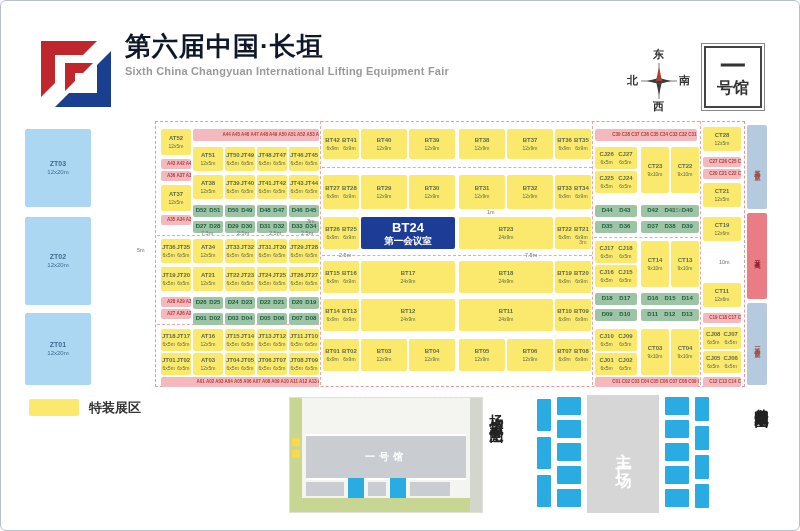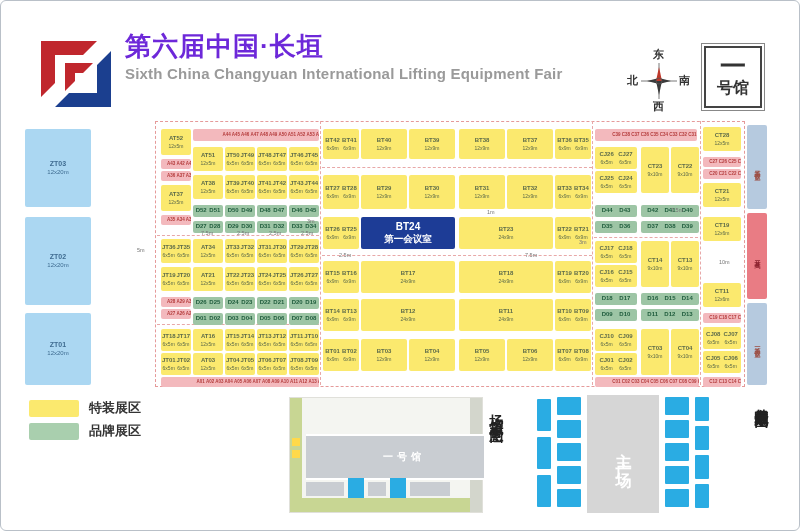--- a/index.html
+++ b/index.html
@@ -1,22 +1,22 @@
 <!DOCTYPE html>
 <html><head>
 <meta charset="utf-8">
 <style>
   html,body{margin:0;padding:0;background:#fff;}
   .page{position:relative;width:798px;height:529px;background:#fff;border:1px solid #b9c0c8;
         border-radius:6px;overflow:hidden;font-family:"Liberation Sans",sans-serif;}
   
   #logo{position:absolute;left:34px;top:36px;width:82px;height:74px;}
   #title-block{position:absolute;left:124px;top:30px;}
-  .title-cn{font-size:26px;font-weight:700;color:#6d28d9;line-height:1.2;letter-spacing:1px;}
-  .title-en{font-size:15px;font-weight:700;color:#9a9a9a;margin-top:3px;letter-spacing:.2px;}
+  .title-cn{font-size:26px;font-weight:700;color:#0f172a;line-height:1.2;letter-spacing:1px;}
+  .title-en{font-size:11px;font-weight:700;color:#9a9a9a;margin-top:3px;letter-spacing:.2px;}
   #info-block{position:absolute;left:424px;top:68px;font-size:13.5px;font-weight:700;color:#222;line-height:1.6;}
   #compass{position:absolute;left:628px;top:48px;width:60px;height:64px;}
   #compass .dir{position:absolute;font-size:11px;font-weight:700;color:#333;}
   #hall-badge{position:absolute;left:700px;top:42px;width:58px;height:62px;border:1.5px solid #888;
               padding:2px;background:#fff;}
   #hall-badge .inner{width:100%;height:100%;border:2px solid #444;display:flex;flex-direction:column;
               align-items:center;justify-content:center;box-sizing:border-box;}
   .badge-one{font-size:26px;font-weight:700;color:#333;line-height:.9;}
   .badge-hall{font-size:16px;font-weight:700;color:#333;}
   
@@ -29,32 +29,32 @@
   .col{display:flex;flex-direction:column;align-items:center;line-height:1.2;}
   .ln{white-space:nowrap;}
   .b .ln:first-child{font-weight:700;font-size:6px;}
   .b .ln + .ln{font-size:5px;}
   .y{background:#fbe96e;color:#5d6b4a;}
   .p{background:#f3b9bd;color:#b43b3b;}
   .g{background:#9dc5a5;color:#1f5c3d;}
   .g .ln{font-size:5px;font-weight:700;}
   .strip .ln{font-size:4.5px;font-weight:700;transform:scaleX(.75);}
   .hl{background:#1d3c96;color:#fff;}
-  .hl .ln:first-child{font-size:10px;}
+  .hl .ln:first-child{font-size:13px;}
   .hl .ln + .ln{font-size:9.5px;font-weight:700;}
   .zt{background:#abd7f2;color:#3f6c91;}
   .zt .ln:first-child{font-size:7px;}
   .zt .ln + .ln{font-size:6px;}
   .rb{background:#b6cadf;color:#9c4f45;}
   .rr{background:#e97c84;color:#8d2430;}
   .rb .ln,.rr .ln{writing-mode:vertical-rl;text-orientation:upright;font-size:10px;font-weight:700;letter-spacing:1px;}
   .dim{position:absolute;font-size:5.5px;color:#777;}
   
   #legend{position:absolute;left:28px;top:398px;}
-  .lg-row{display:flex;align-items:flex-end;margin-bottom:5px;}
+  .lg-row{display:flex;align-items:flex-start;margin-bottom:5px;}
   .lg-swatch{width:50px;height:17px;border-radius:2px;}
   .lg-label{margin-left:10px;font-size:13px;font-weight:700;color:#333;}
   #minimap{position:absolute;left:288px;top:396px;width:192px;height:114px;background:#f4f5f1;border:1px solid #e0e0da;}
   .mm{position:absolute;}
   .mm-road{background:#c8d693;}
   .mm-gray{background:#c9cdd2;display:flex;align-items:center;justify-content:center;
            color:#fff;font-weight:700;}
   .mm-blue{background:#2aace3;}
   .mm-yellow{background:#ffd94a;}
   #cap1{position:absolute;left:487px;top:402px;writing-mode:vertical-rl;text-orientation:upright;
@@ -1067,31 +1067,27 @@
       <div class="dim" style="left: 560px; top: 120px;">3m</div>
       <div class="dim" style="left: 652px; top: 88px;">7.5m</div>
       <div class="dim" style="left: 700px; top: 140px;">10m</div>
     </div>
 
   <div id="legend">
       <div class="lg-row">
         <div class="lg-swatch" style="background: rgb(251, 233, 110);"></div>
         <div class="lg-label">特装展区</div>
       </div>
-      <div class="lg-row">
-        <div class="lg-swatch" style="background: rgb(169, 207, 174);"></div>
-        <div class="lg-label">品牌展区</div>
-      </div>
     </div>
 
   <div id="minimap">
     <div class="mm mm-road" style="left:0;top:0;width:12px;height:114px;"></div>
     <div class="mm mm-road" style="left:12px;top:100px;width:168px;height:14px;"></div>
     <div class="mm" style="left:180px;top:0;width:12px;height:114px;background:#d3d6cc;"></div>
-    <div class="mm mm-gray" style="left:16px;top:36px;width:160px;height:42px;font-size:10px;letter-spacing:4px;border-top:2px solid #fff;border-bottom:2px solid #fff;padding-left:18px;">一号馆</div>
+    <div class="mm mm-gray" style="left:16px;top:36px;width:160px;height:42px;font-size:10px;letter-spacing:4px;border-top:2px solid #fff;border-bottom:2px solid #fff;">一号馆</div>
     <div class="mm mm-gray" style="left:16px;top:84px;width:38px;height:14px;"></div>
     <div class="mm mm-blue" style="left:58px;top:80px;width:16px;height:20px;"></div>
     <div class="mm mm-gray" style="left:78px;top:84px;width:18px;height:14px;"></div>
     <div class="mm mm-blue" style="left:100px;top:80px;width:16px;height:20px;"></div>
     <div class="mm mm-gray" style="left:120px;top:84px;width:40px;height:14px;"></div>
     <div class="mm mm-yellow" style="left:2px;top:40px;width:8px;height:8px;"></div>
     <div class="mm mm-yellow" style="left:2px;top:52px;width:8px;height:8px;"></div>
   </div>
   <div id="cap1">场馆总示意图</div>
 

